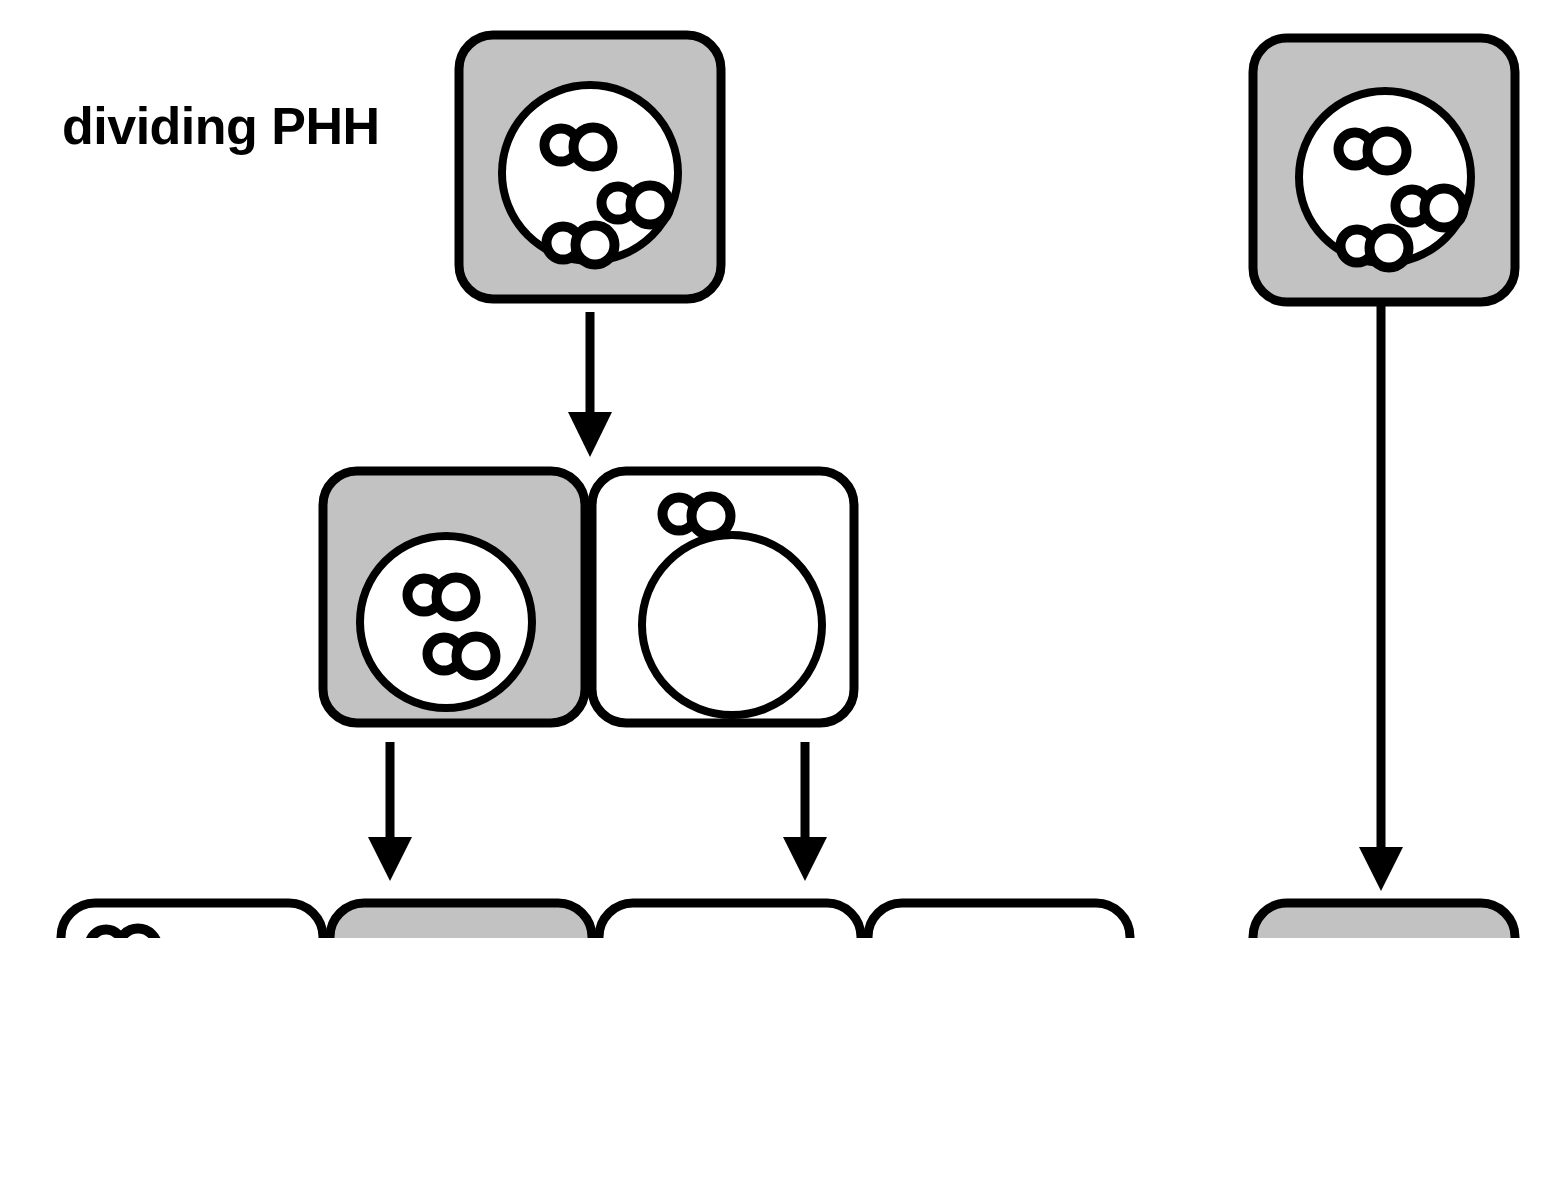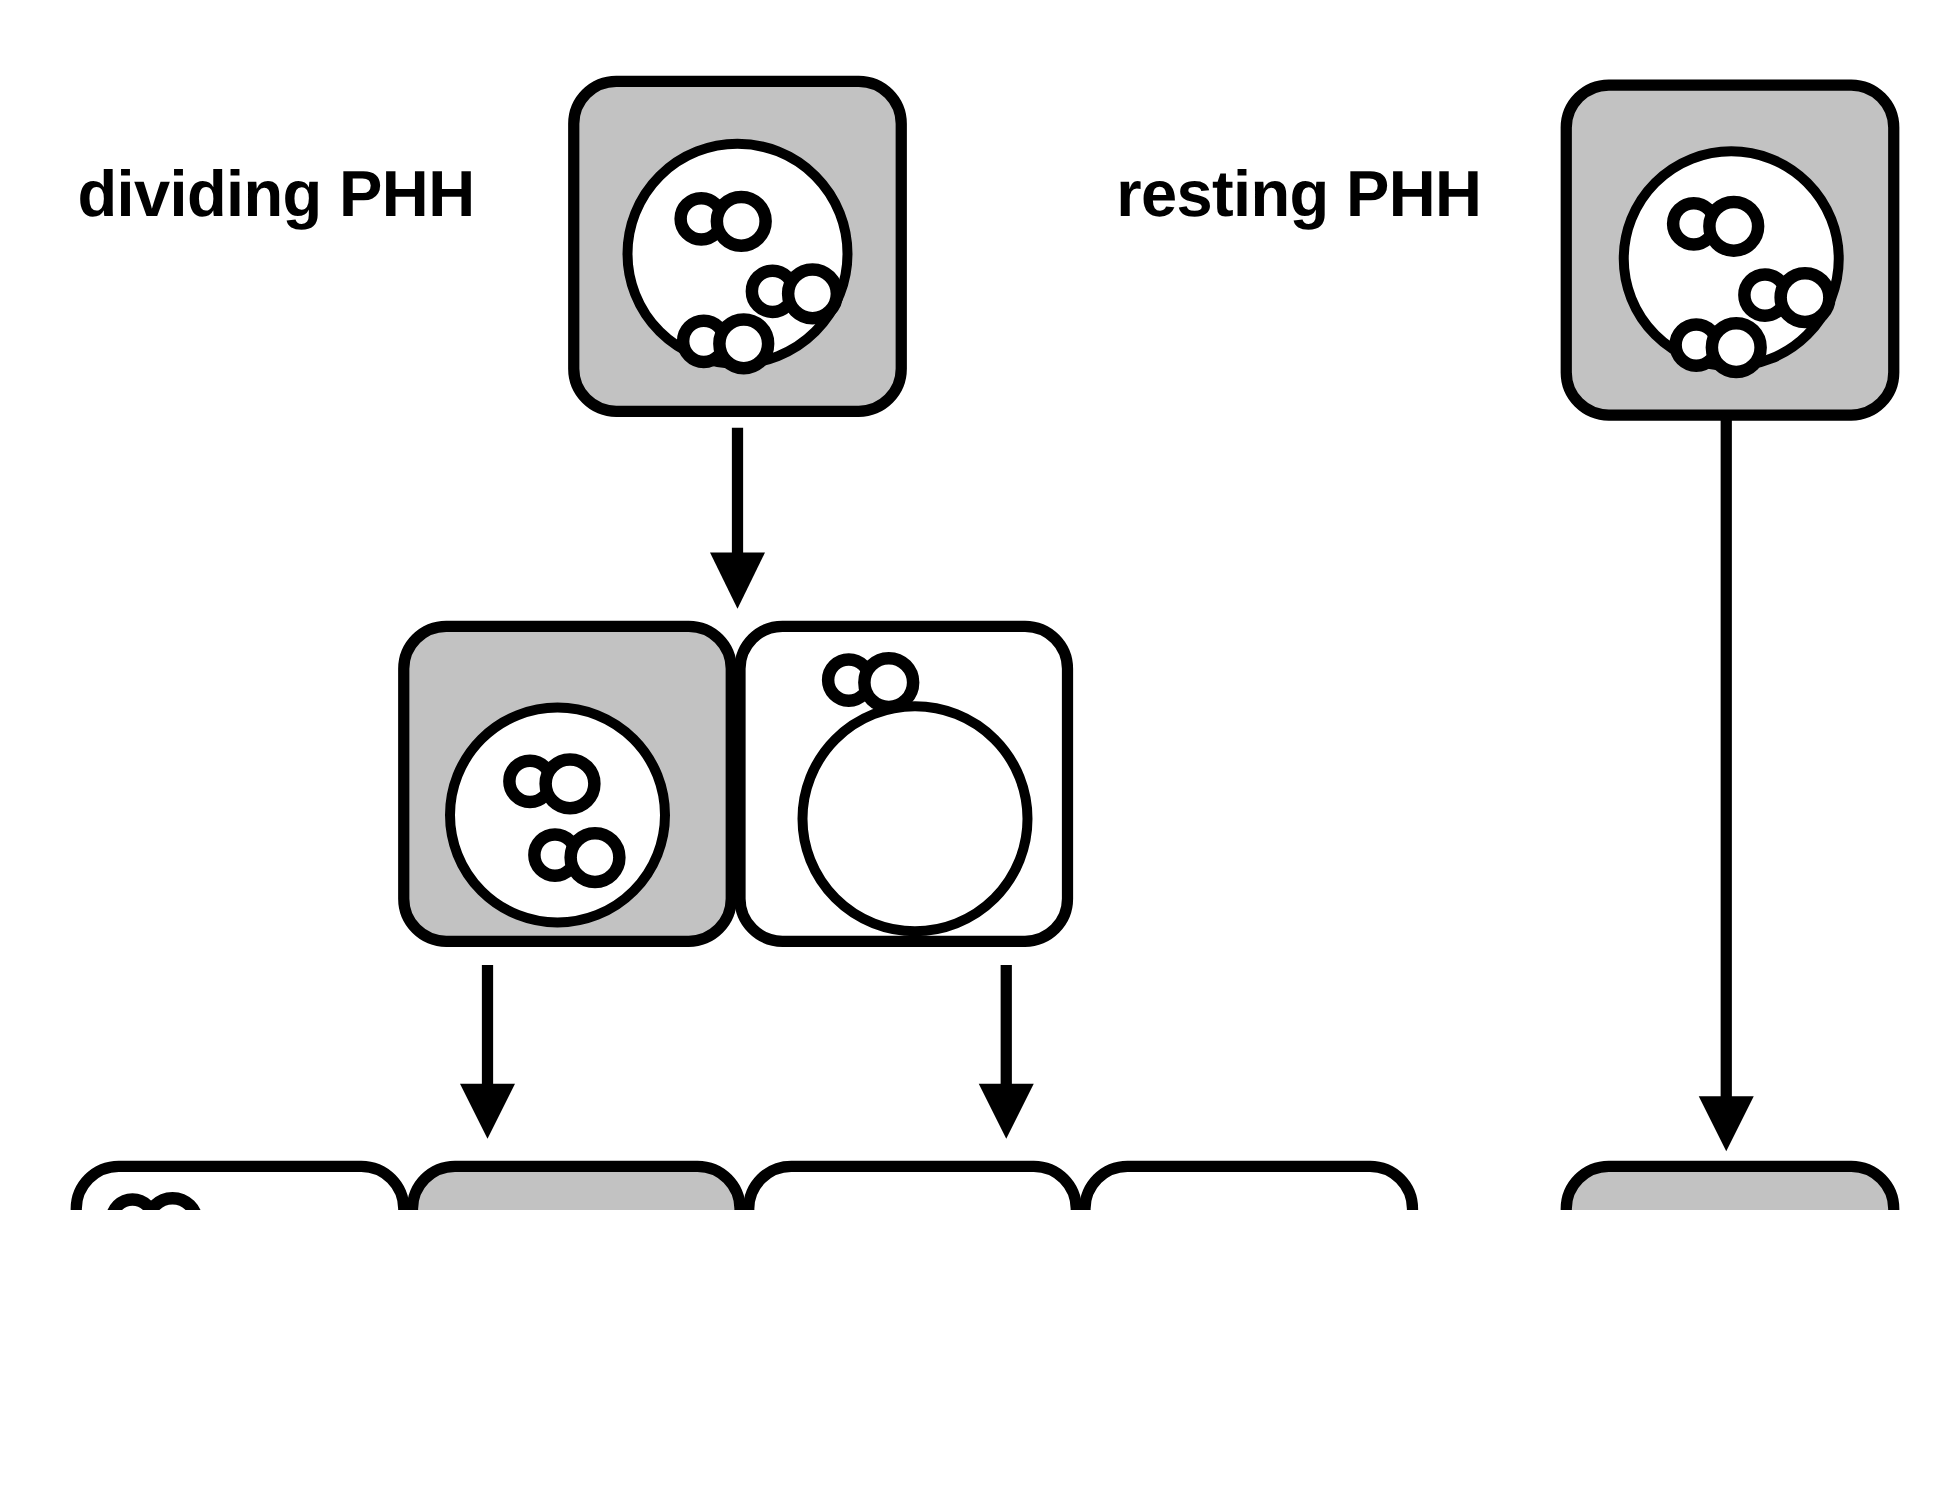--- a/index.html
+++ b/index.html
@@ -10,21 +10,20 @@
   }
   body {
     font-family: "Liberation Sans", sans-serif;
   }
   #canvas {
     position: relative;
     width: 1555px;
     height: 938px;
     background: #ffffff;
     overflow: hidden;
-    margin-top: 30px;
   }
   .label {
     position: absolute;
     font-family: "Liberation Sans", sans-serif;
     font-weight: bold;
     font-size: 52px;
     line-height: 1;
     color: #000000;
     white-space: nowrap;
     letter-spacing: -0.5px;
@@ -38,21 +37,20 @@
   }
   .cell-group { position: absolute; }
 </style>
 </head>
 <body>
 
 <div id="canvas">
 
   <div class="label" id="label-dividing">dividing PHH</div>
 
-  <div class="label" id="label-resting">resting PHH</div>
 
   <div class="cell-group" style="left:450px; top:26px;">
     <svg class="cell-svg" width="280" height="282" viewBox="0 0 280 282">
       <rect x="9" y="9" width="262" height="264" rx="34" ry="34" fill="#c2c2c2" stroke="#000000" stroke-width="9"></rect>
       <circle cx="140" cy="147" r="88" fill="#ffffff" stroke="#000000" stroke-width="8"></circle>
 
       <g>
         <circle cx="111" cy="119" r="16.5" fill="#ffffff" stroke="#000000" stroke-width="10"></circle>
         <circle cx="143" cy="121" r="19.5" fill="#ffffff" stroke="#000000" stroke-width="10"></circle>
       </g>

